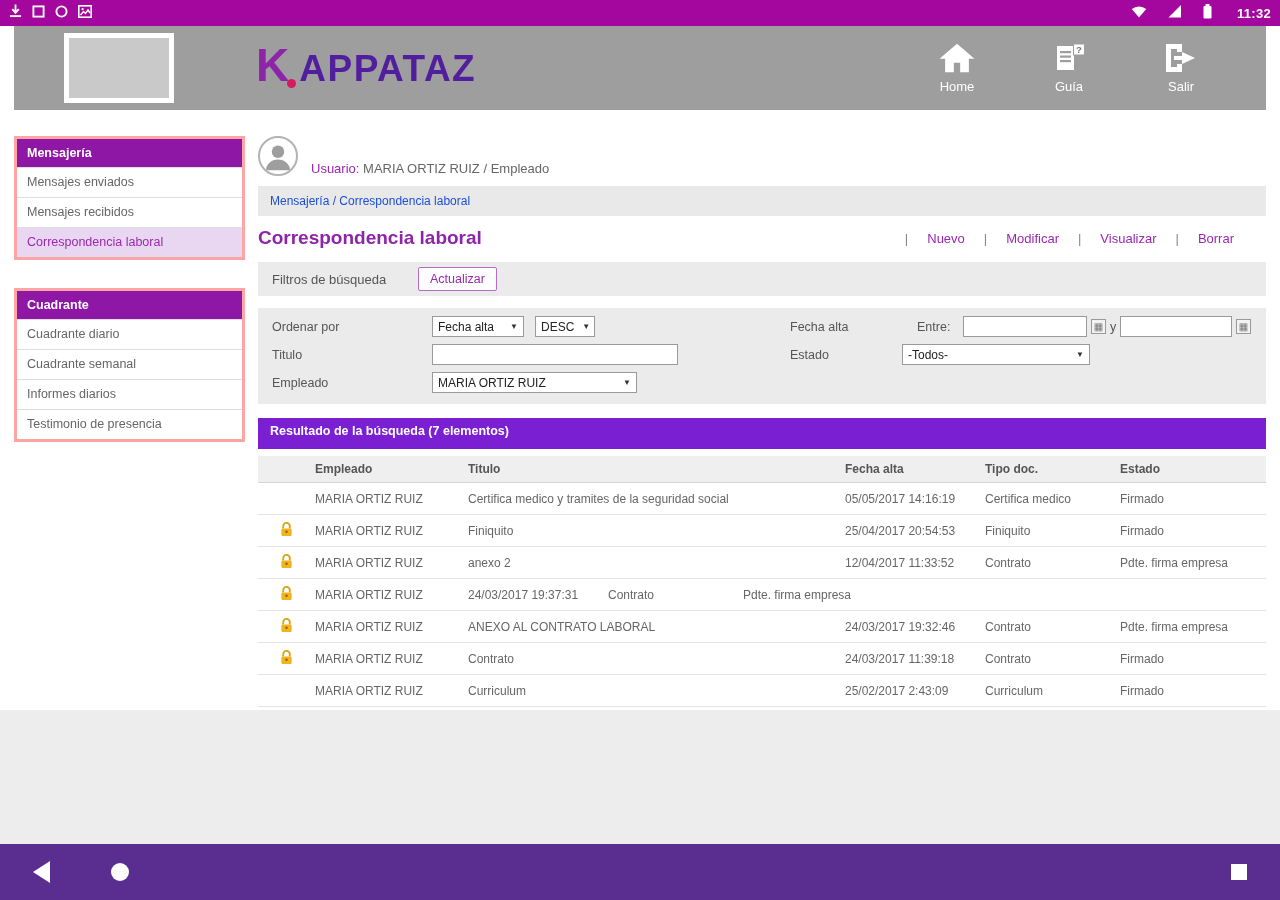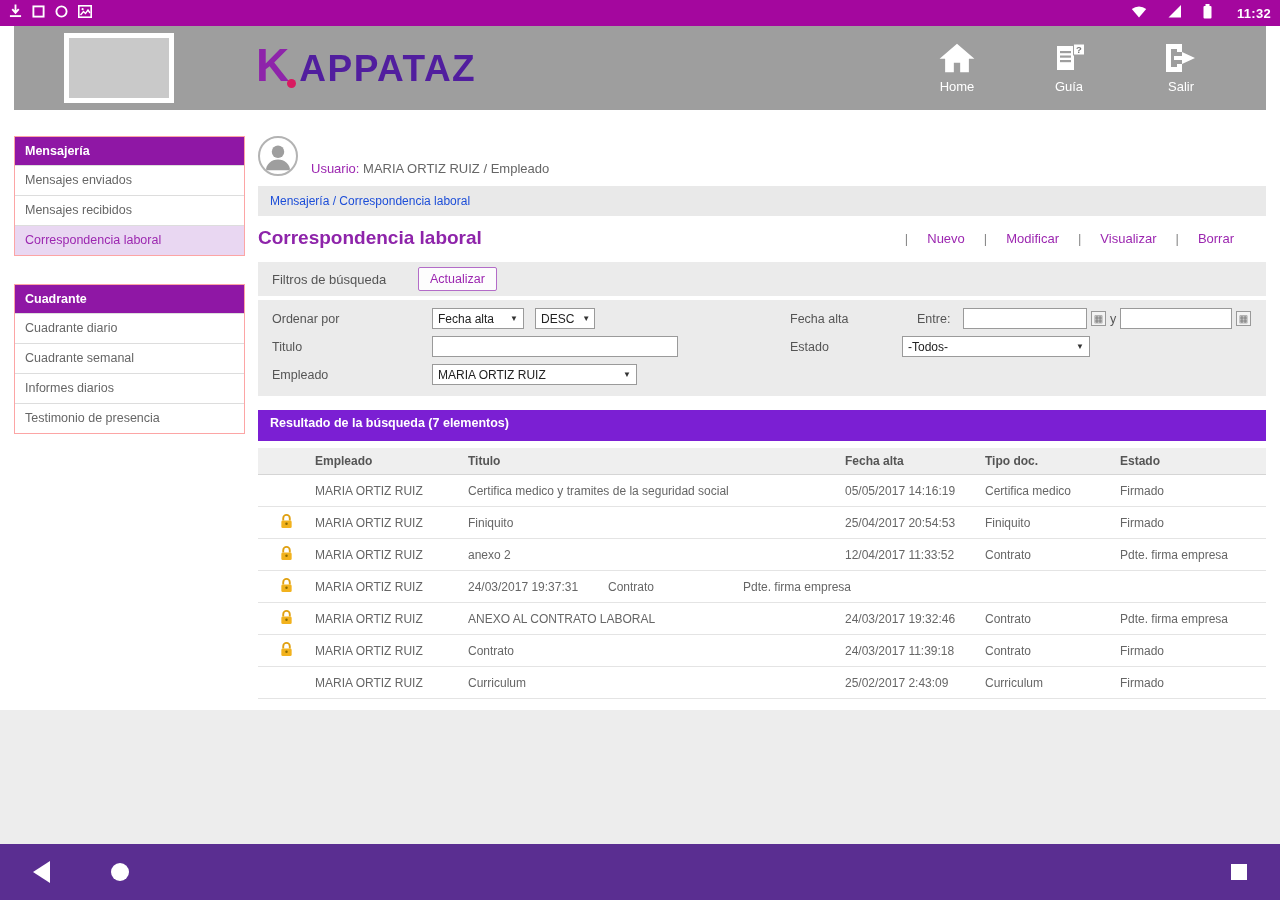--- a/index.html
+++ b/index.html
@@ -18,21 +18,21 @@
   .logo{margin-left:82px;display:flex;align-items:baseline;}
   .logo-k{font-size:46px;font-weight:bold;color:#8E24AA;line-height:.8;}
   .logo-dot{width:9px;height:9px;background:#D81B60;border-radius:50%;margin:0 3px 2px -2px;align-self:flex-end;}
   .logo-text{font-size:37px;font-weight:bold;color:#511E9E;letter-spacing:1.5px;}
   .hnav{margin-left:auto;display:flex;gap:46px;padding-right:52px;}
   .hnav-item{display:flex;flex-direction:column;align-items:center;gap:1px;cursor:pointer;width:66px;}
   .hnav-label{color:#fff;font-size:13px;}
 
   
   .sidebar{position:absolute;left:14px;top:136px;width:231px;}
-  .side-section{border:1px solid #fca5a5;margin-bottom:28px;background:#fff;}
+  .side-section{border:3px solid #fca5a5;margin-bottom:28px;background:#fff;}
   .side-header{background:#8F17A5;color:#fff;font-weight:bold;font-size:12.5px;height:28px;line-height:28px;padding:0 10px;box-sizing:border-box;}
   .side-item{height:30px;line-height:29px;padding:0 10px;font-size:12.5px;color:#666;border-top:1px solid #ddd;cursor:pointer;box-sizing:border-box;}
   .side-item.selected{background:#E9D7F2;color:#9C27B0;}
 
   
   .main{position:absolute;left:258px;top:136px;width:1008px;}
   .user-row{display:flex;align-items:flex-end;height:40px;}
   .avatar{width:40px;height:40px;border-radius:50%;border:2px solid #b3b3b3;background:#fff;box-sizing:border-box;display:flex;align-items:center;justify-content:center;overflow:hidden;}
   .user-text{margin-left:13px;font-size:13px;color:#666;}
   .user-prefix{color:#9C27B0;}
@@ -42,21 +42,21 @@
   .title-row{display:flex;align-items:center;justify-content:space-between;height:44px;}
   .page-title{font-size:19px;font-weight:bold;color:#8E24AA;}
   .actions{display:flex;align-items:center;font-size:13px;padding-right:32px;}
   .action-sep{color:#888;margin:0 19px;}
   .action-link{color:#9C27B0;cursor:pointer;}
 
   
   .filters-header{margin-top:2px;height:34px;background:#EBEBEB;display:flex;align-items:center;}
   .filters-label{font-size:13px;color:#555;margin-left:14px;width:146px;}
   .btn-actualizar{background:#fdfdfd;border:1px solid #B36CC8;color:#9C27B0;font-size:12.5px;padding:4px 11px;border-radius:2px;cursor:pointer;font-family:inherit;}
-  .filters-body{margin-top:4px;background:#EBEBEB;padding:5px 0 7px;}
+  .filters-body{margin-top:12px;background:#EBEBEB;padding:5px 0 7px;}
   .f-row{position:relative;height:28px;}
   .f-label{position:absolute;top:7px;font-size:12.5px;color:#555;}
   .sel{position:absolute;top:3px;display:flex;align-items:center;background:#fff;border:1px solid #9a9a9a;height:21px;font-size:12px;color:#222;padding:0 5px;box-sizing:border-box;cursor:pointer;}
   .sel .caret{margin-left:auto;font-size:8px;color:#333;padding-left:8px;}
   .txt{position:absolute;top:3px;height:21px;border:1px solid #9a9a9a;background:#fff;font-size:12px;padding:0 4px;box-sizing:border-box;font-family:inherit;}
   .cal-btn{position:absolute;top:6px;width:15px;height:15px;border:1px solid #999;background:#f3f3f3;font-size:10px;line-height:13px;text-align:center;color:#777;cursor:pointer;padding:0;box-sizing:border-box;}
 
   
   .results{margin-top:14px;}
   .res-header{background:#7B1FD3;color:#fff;font-weight:bold;font-size:12.5px;height:31px;line-height:27px;padding:0 12px;}

